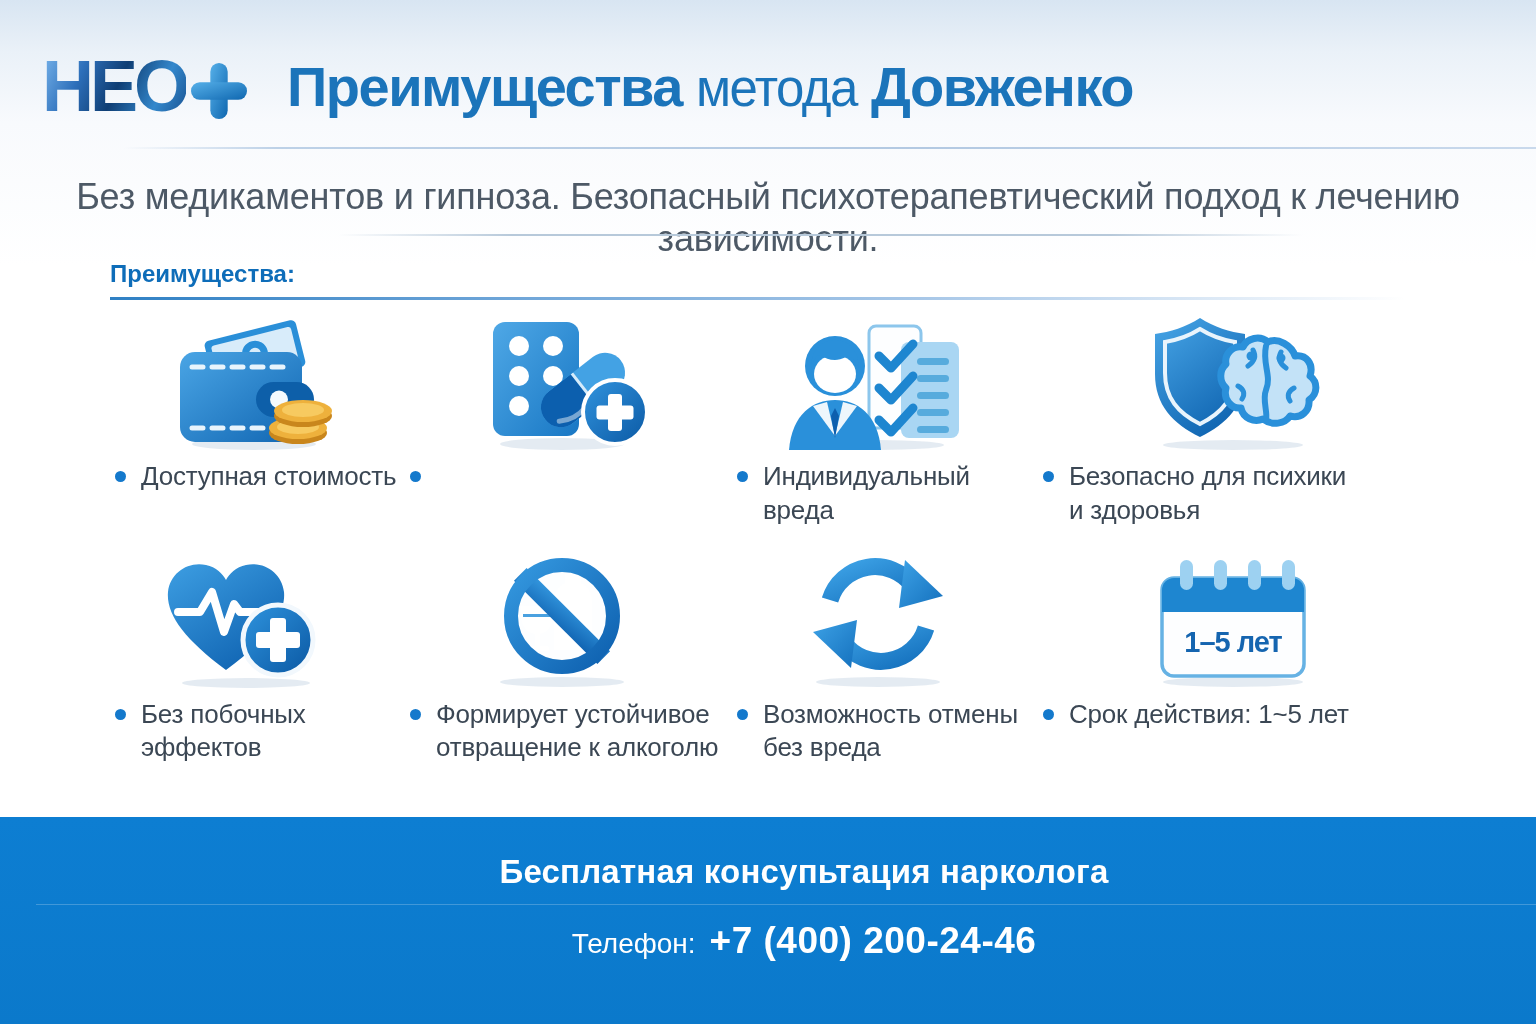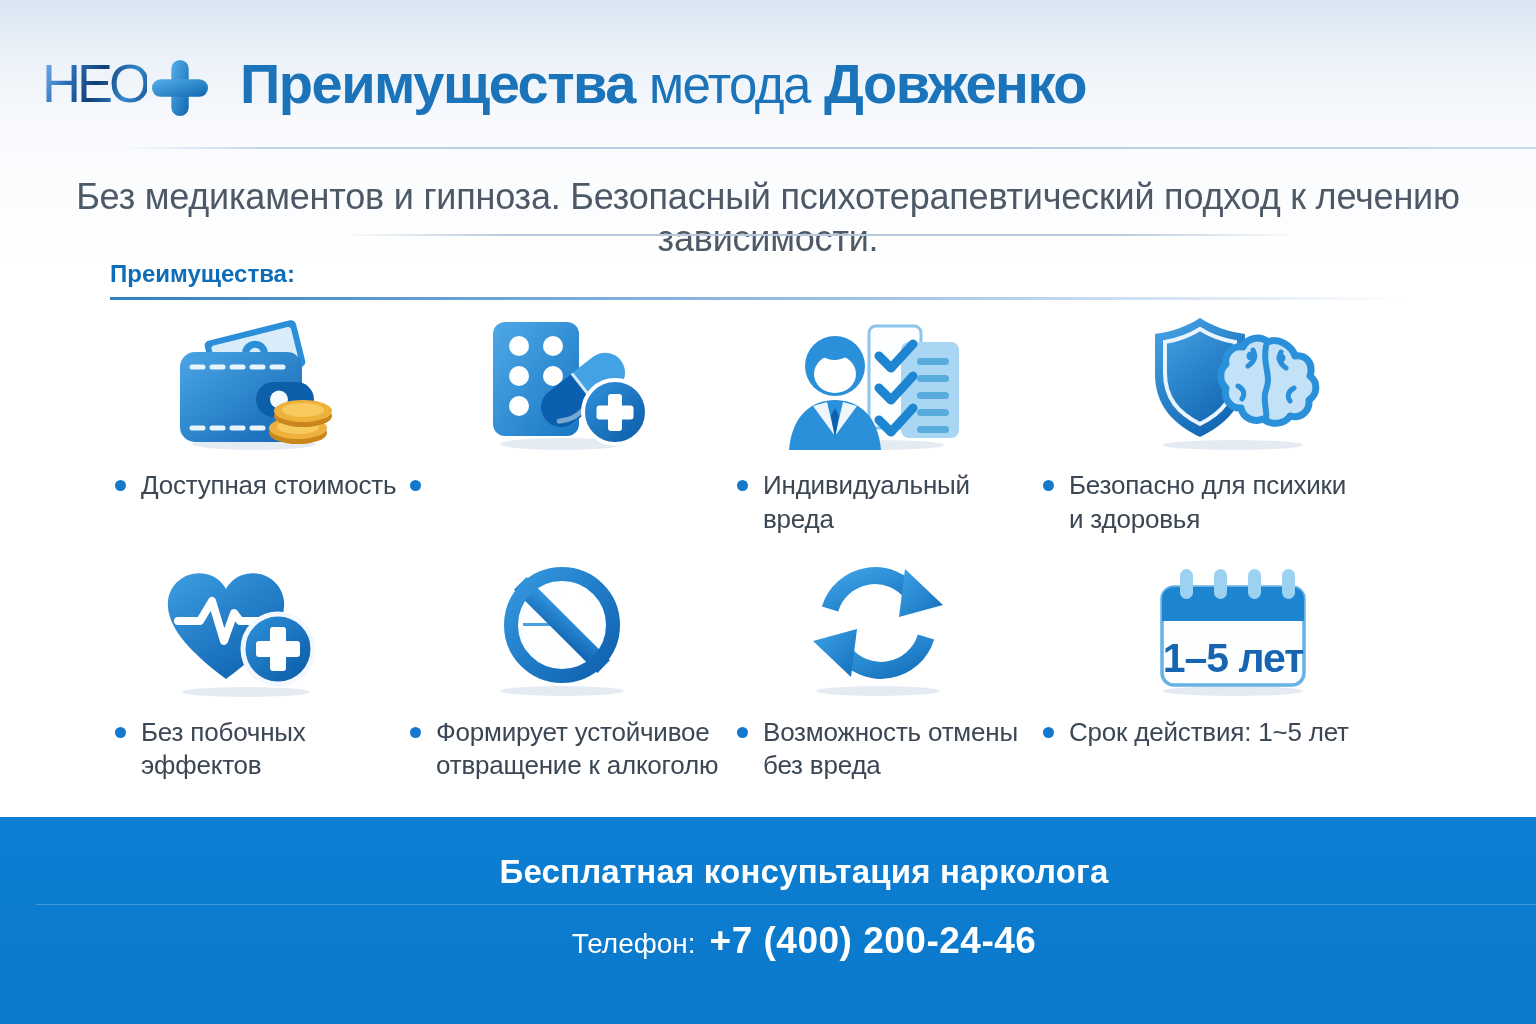--- a/index.html
+++ b/index.html
@@ -6,50 +6,50 @@
   body { background:#9aa4ad; }
   .page {
     position:relative; width:1536px; height:1024px; overflow:hidden;
     font-family:"Liberation Sans","DejaVu Sans",sans-serif;
     background:linear-gradient(180deg,#d8e5f2 0%,#eaf1f8 5%,#f8fafd 12%,#ffffff 26%,#ffffff 100%);
   }
   
   .header { position:absolute; top:50px; left:42px; display:flex; align-items:center; }
   .logo { display:flex; align-items:center; }
   .logo-text {
-    font-size:54px; line-height:1; font-weight:400; letter-spacing:-4px;
+    font-size:72px; line-height:1; font-weight:700; letter-spacing:-4px;
     background:linear-gradient(115deg,#7cb8ee 0%,#2d6fba 28%,#0f3e74 52%,#3488cc 78%,#174f8e 100%);
     -webkit-background-clip:text; background-clip:text; color:transparent;
   }
   .logo-plus { margin-left:5px; margin-top:10px; }
-  .page-title { margin-left:32px; font-size:56px; color:#1b74ba; letter-spacing:-1.5px; white-space:nowrap; }
+  .page-title { margin-left:40px; font-size:56px; color:#1b74ba; letter-spacing:-1.5px; white-space:nowrap; }
   .t-bold { font-weight:700; }
   .t-reg { font-weight:400; font-size:51px; }
   .header-divider { position:absolute; top:147px; left:0; width:100%; height:2px;
     background:linear-gradient(90deg,rgba(186,207,229,0) 8%,#bdd1e7 18%,#b3c9e2 60%,#c9d9ec 100%); }
   
   .subtitle { position:absolute; top:176px; left:0; width:100%; text-align:center;
     font-size:36px; color:#4d5966; letter-spacing:-0.2px; }
   .sub-divider { position:absolute; top:234px; left:338px; width:965px; height:2px;
     background:linear-gradient(90deg,rgba(183,201,218,0) 0%,#b7c9da 18%,#b7c9da 80%,rgba(183,201,218,0) 100%); }
   
   .benefits-heading { position:absolute; top:260px; left:110px; font-size:24px; font-weight:700; color:#0e6db9; }
   .heading-underline { position:absolute; top:297px; left:110px; width:1322px; height:3px;
     background:linear-gradient(90deg,#2f80c4 0%,#6ea5d8 30%,#a9c8e8 62%,rgba(210,228,244,0) 98%); }
   
   .benefits-grid { position:absolute; top:306px; left:103px; width:1332px;
     display:grid; grid-template-columns:295px 327px 306px 1fr; row-gap:16px; }
   .cell { display:flex; flex-direction:column; align-items:flex-start; }
   .icon-wrap { height:144px; width:100%; display:flex; align-items:flex-end; justify-content:center; }
   .icon-box { position:relative; width:190px; height:140px; }
-  .label { display:flex; margin-top:19px; padding-left:12px; }
+  .label { display:flex; margin-top:10px; padding-left:12px; }
   .bullet { flex:0 0 auto; width:11px; height:11px; border-radius:50%; background:#1479cc; margin:11px 15px 0 0; }
   .label-text { font-size:26px; color:#3b4754; line-height:1.3; white-space:pre-line; letter-spacing:-0.2px; }
   .cal-text { position:absolute; left:0; top:78px; width:190px; text-align:center;
-    font-size:41px; font-weight:700; color:#1565b0; letter-spacing:-1px; }
+    font-size:29px; font-weight:700; color:#1565b0; letter-spacing:-1px; }
   
   .footer { position:absolute; left:0; bottom:0; width:100%; height:207px;
     background:linear-gradient(180deg,#0d7ed2 0%,#0b79cb 100%);padding-left:36px; }
   .footer-title { padding-top:36px; text-align:center; font-size:33px; font-weight:700; color:#ffffff; letter-spacing:0.2px; }
   .footer-divider { margin-top:13px; height:1px; background:rgba(255,255,255,0.22); }
   .footer-phone { margin-top:15px; text-align:center; color:#ffffff; }
   .phone-label { font-size:28px; font-weight:400; margin-right:14px; }
   .phone-number { font-size:37px; font-weight:700; letter-spacing:0.5px; }
   svg { display:block; }
 </style>

